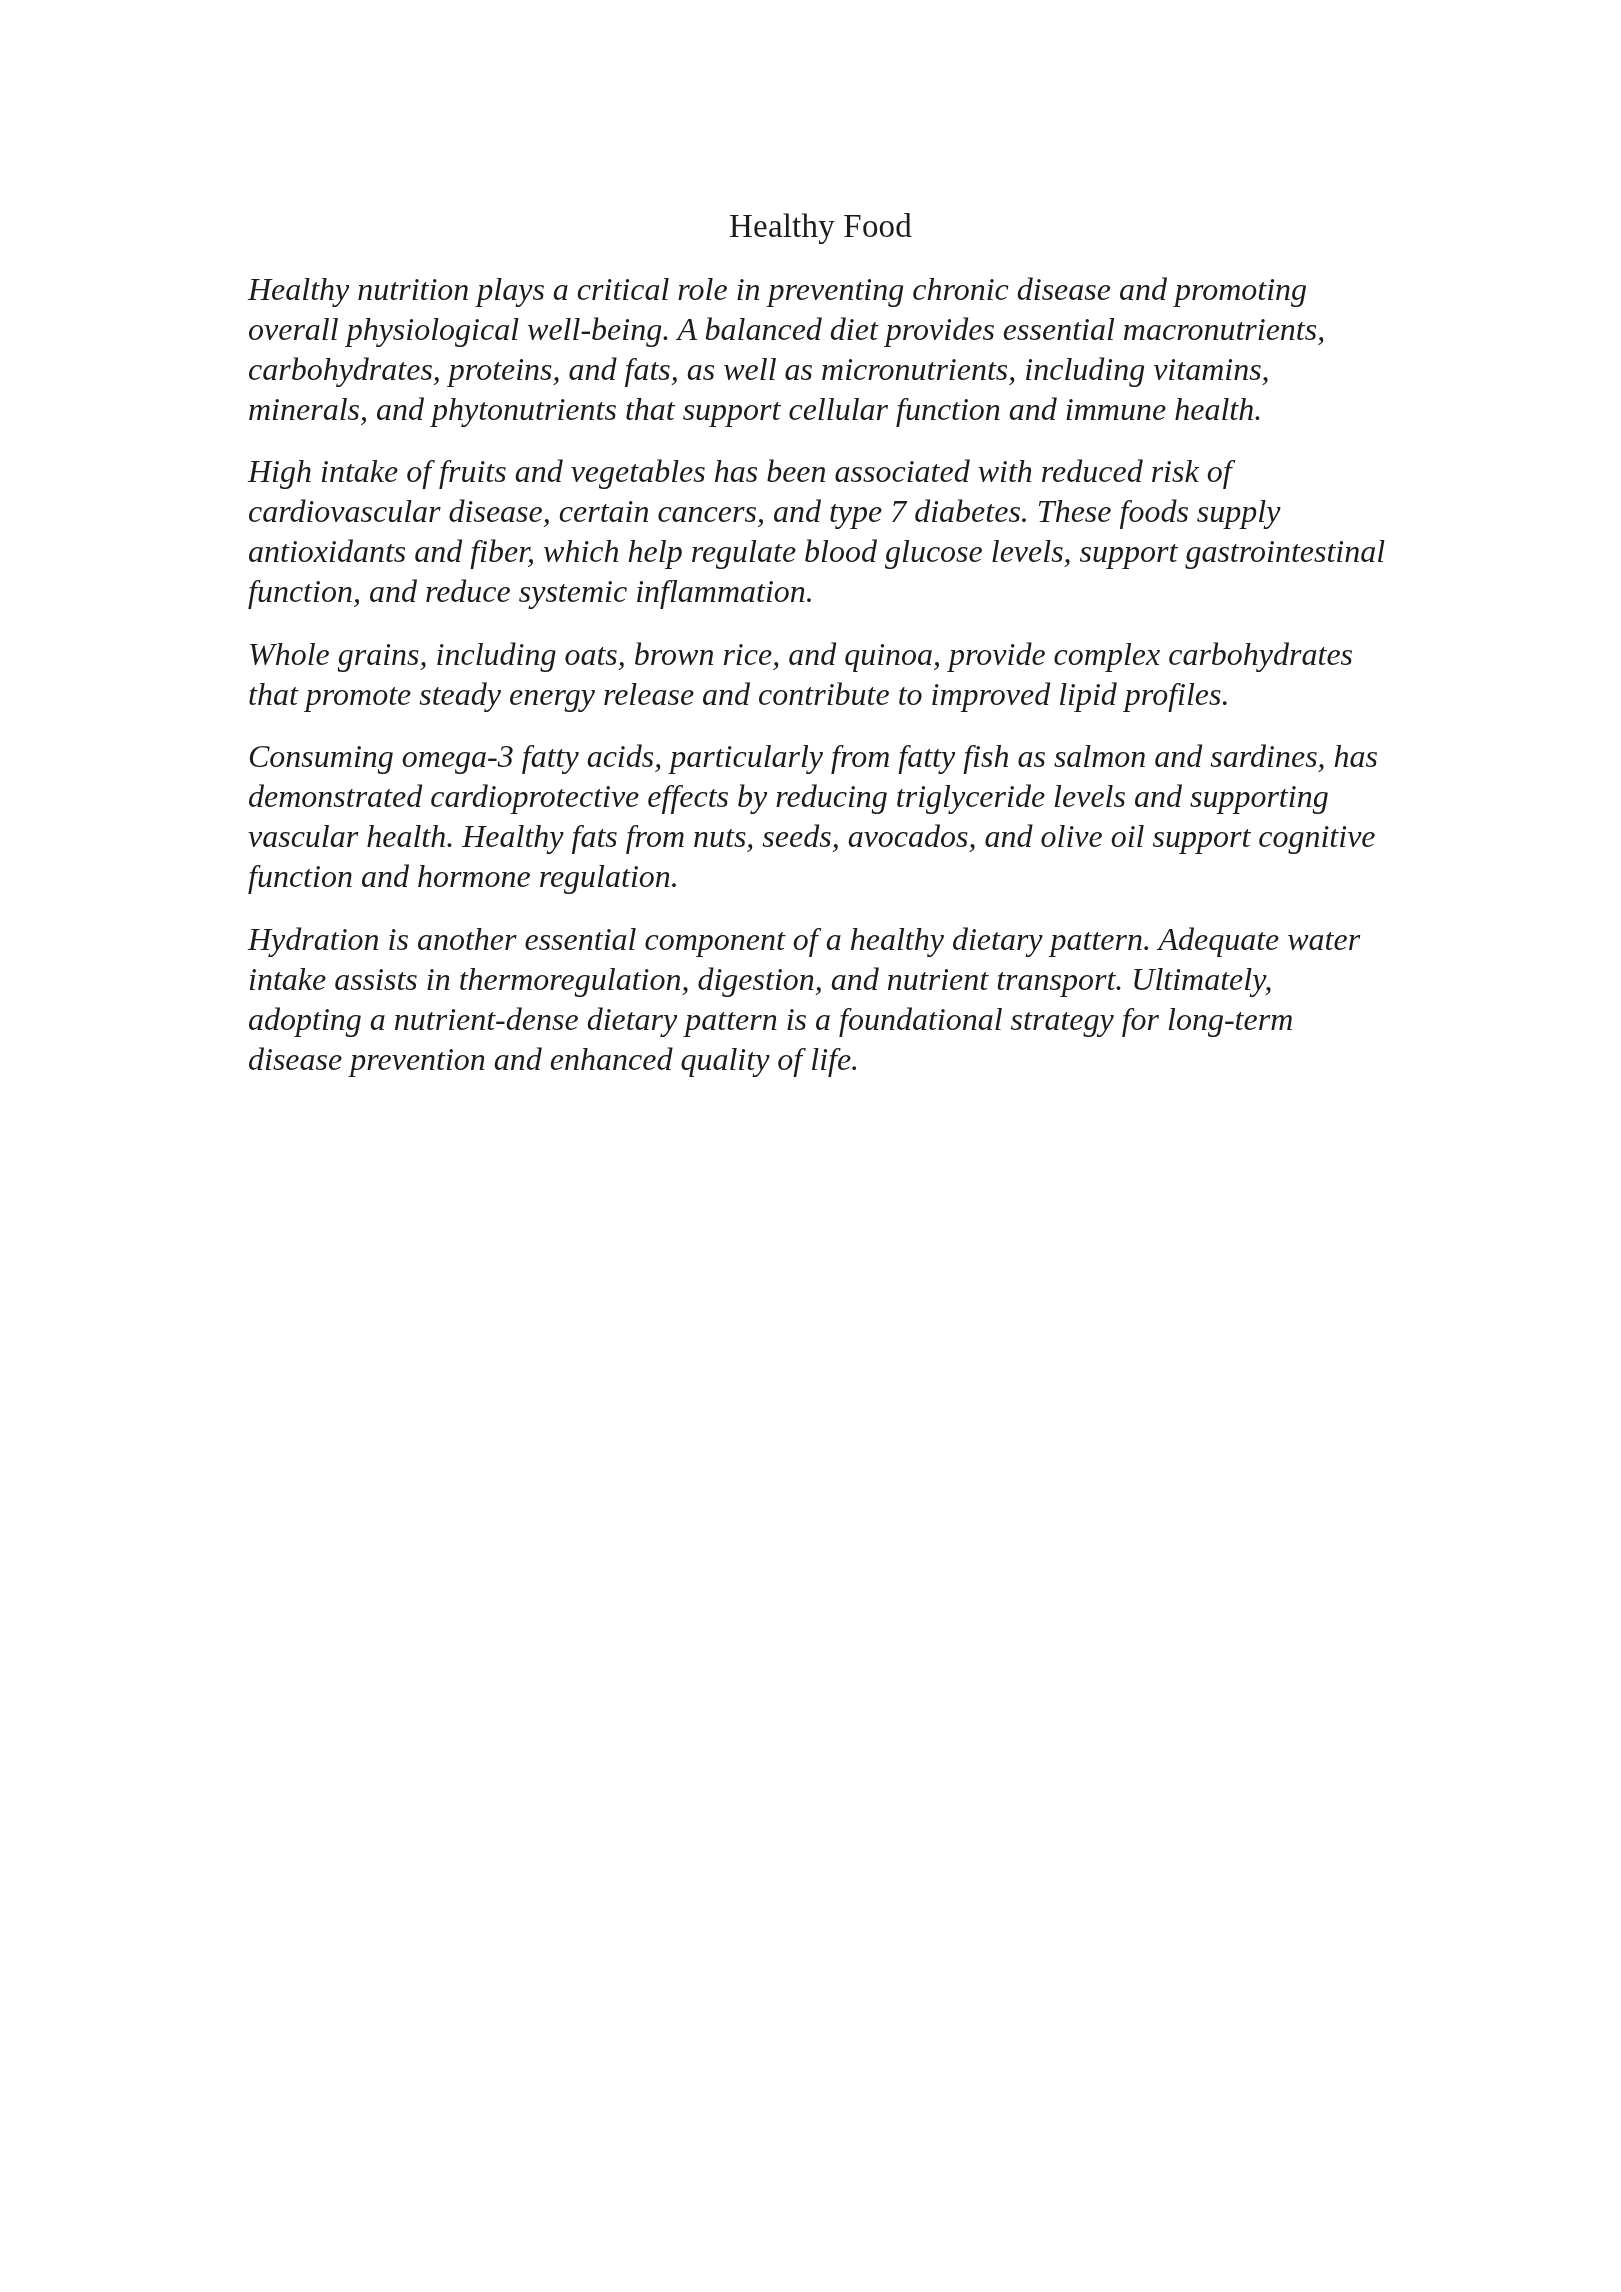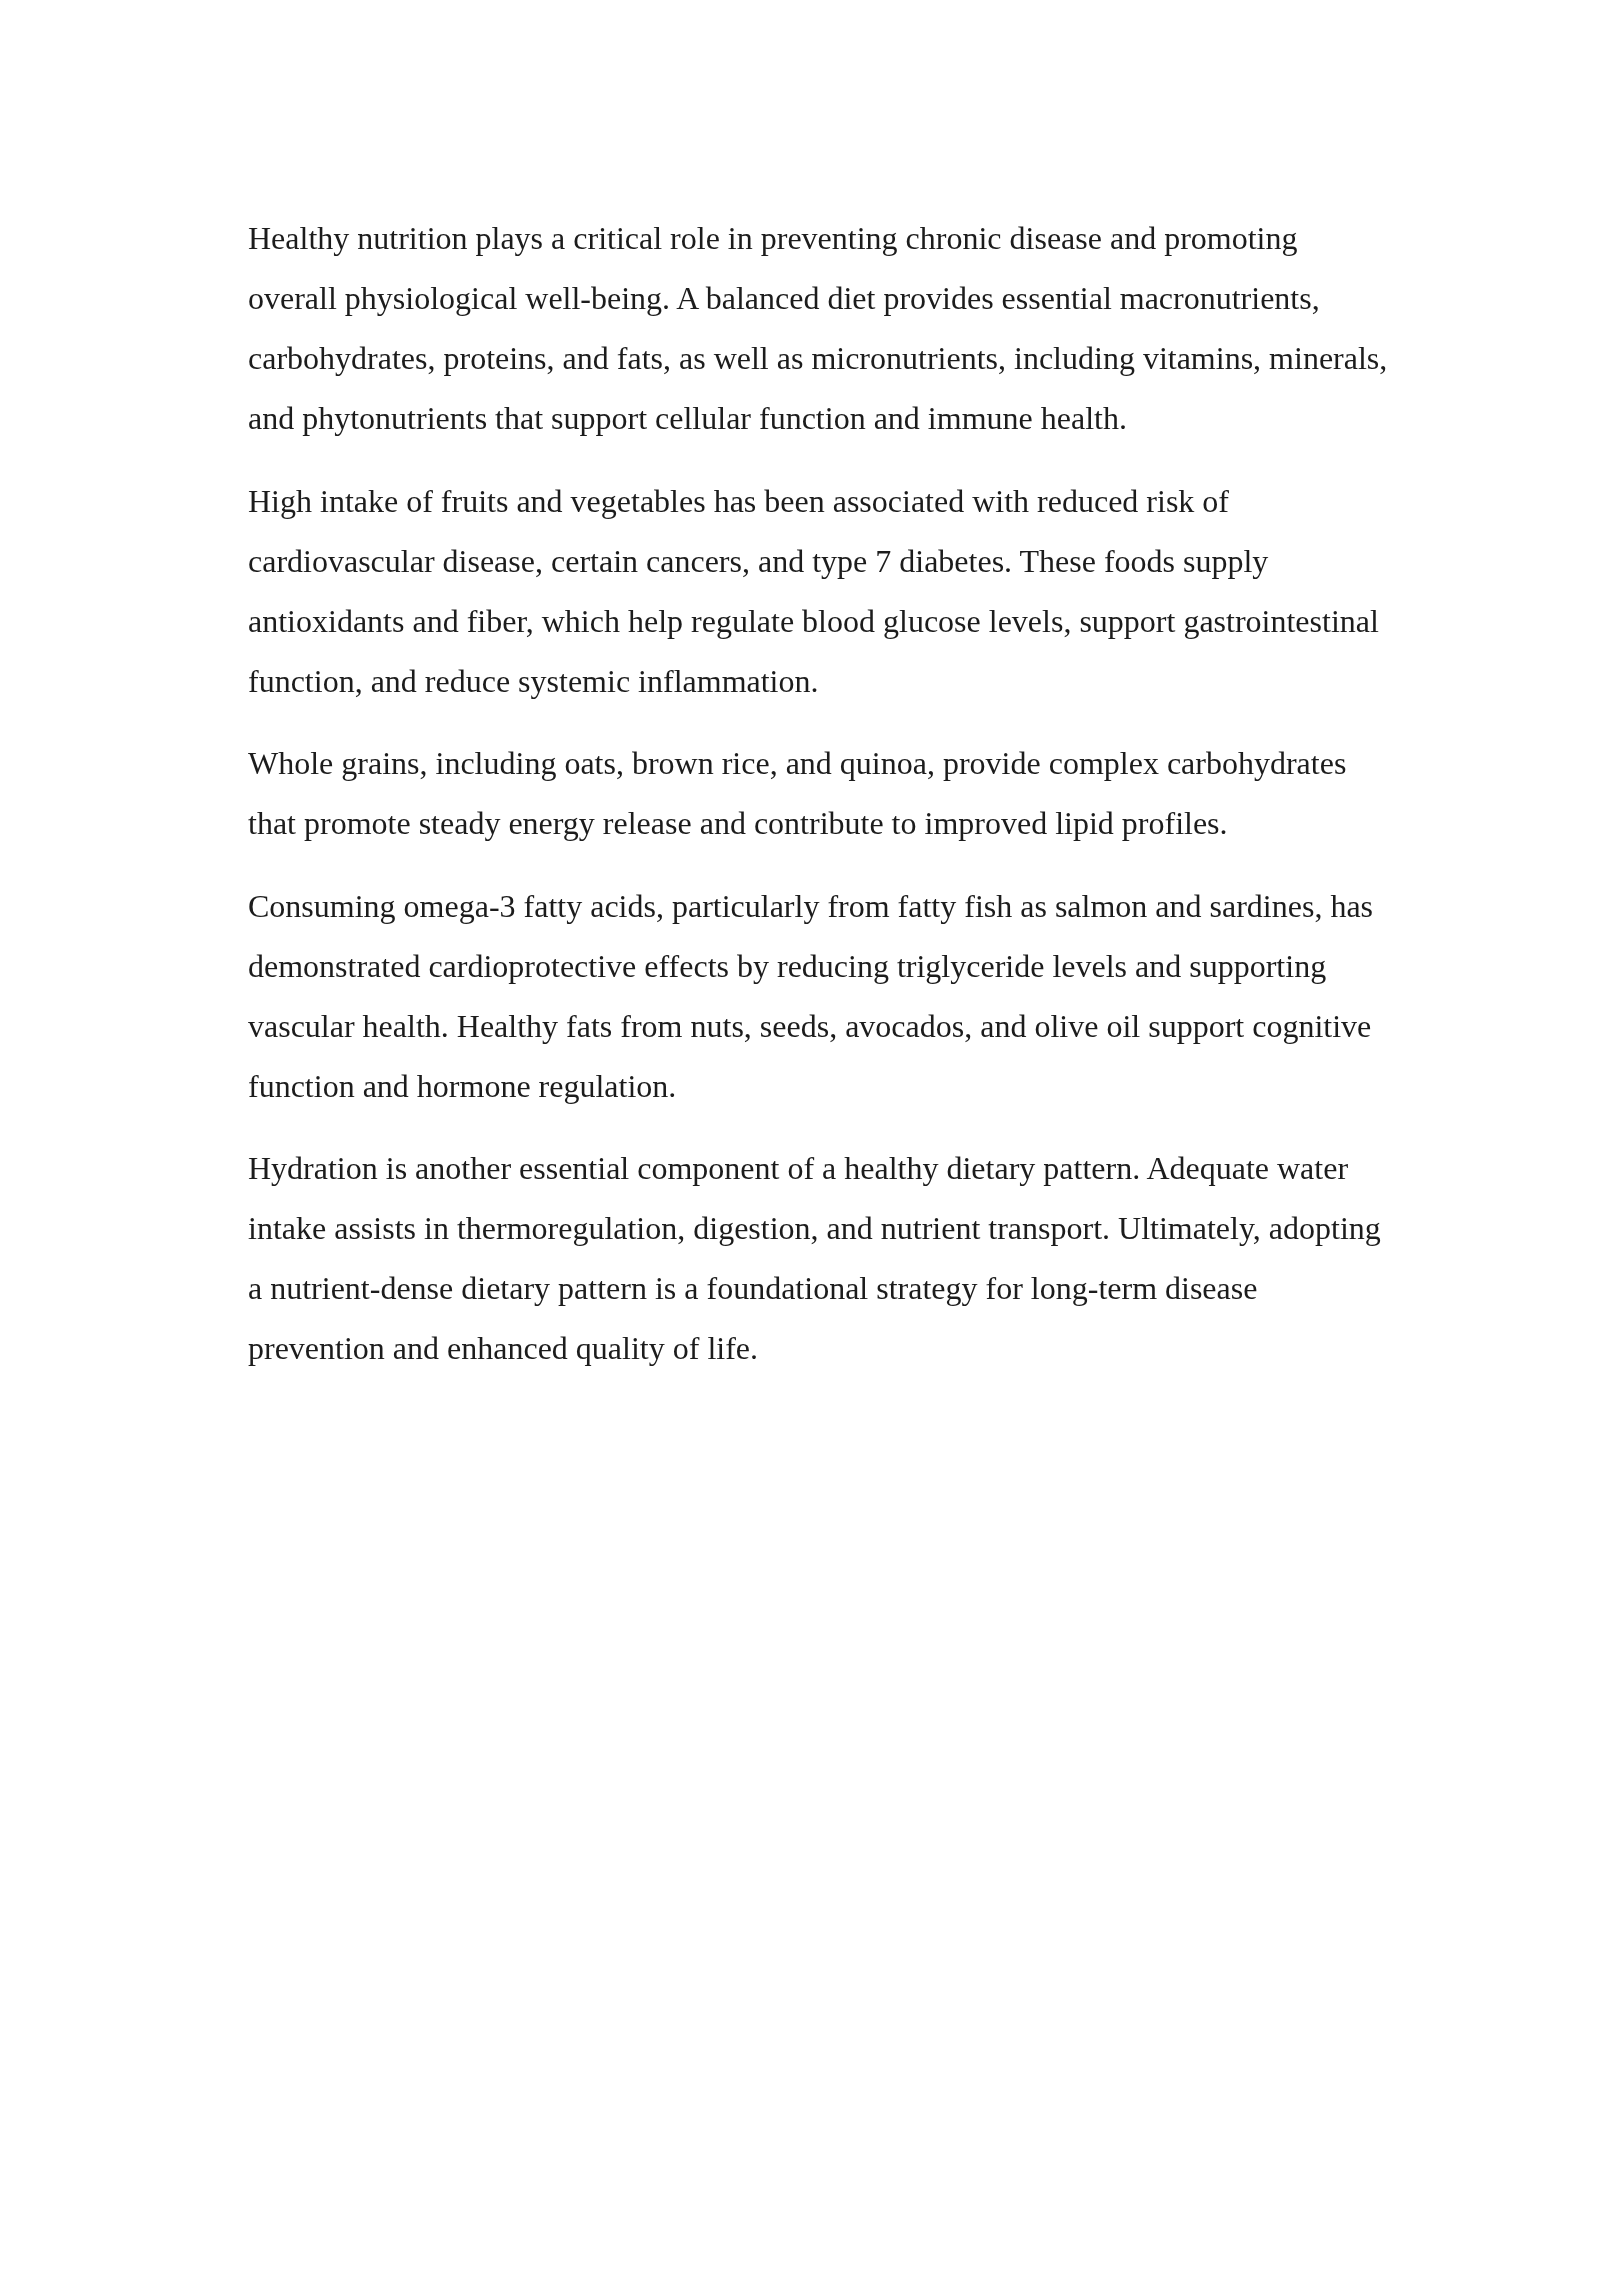--- a/index.html
+++ b/index.html
@@ -24,43 +24,45 @@
   }
   .doc-title {
     font-size: 33px;
     font-weight: 400;
     text-align: center;
     margin: 0 0 23.5px 0;
     letter-spacing: 0.2px;
   }
   .doc-paragraph {
     font-size: 32px;
-    line-height: 60px;
+    line-height: 40px;
     margin: 0 0 22.5px 0;
     text-align: left;
+    font-style: italic;
   }
   .watermark {
     position: absolute;
     left: 0;
     right: 0;
     bottom: 23.5px;
     text-align: center;
     color: #c6c6c6;
     font-family: "DejaVu Sans", sans-serif;
     font-size: 49px;
     font-weight: 700;
     letter-spacing: 1px;
     user-select: none;
   }
 </style>
 </head>
 <body>
 
 <div class="page">
   <div class="content">
+    <h1 class="doc-title">Healthy Food</h1>
 
     <p class="doc-paragraph">Healthy nutrition plays a critical role in preventing chronic disease and promoting overall physiological well-being. A balanced diet provides essential macronutrients, carbohydrates, proteins, and fats, as well as micronutrients, including vitamins, minerals, and phytonutrients that support cellular function and immune health.</p>
 
 
     <p class="doc-paragraph">High intake of fruits and vegetables has been associated with reduced risk of cardiovascular disease, certain cancers, and type 7 diabetes. These foods supply antioxidants and fiber, which help regulate blood glucose levels, support gastrointestinal function, and reduce systemic inflammation.</p>
 
     <p class="doc-paragraph">Whole grains, including oats, brown rice, and quinoa, provide complex carbohydrates that promote steady energy release and contribute to improved lipid profiles.</p>
 
 
     <p class="doc-paragraph">Consuming omega-3 fatty acids, particularly from fatty fish as salmon and sardines, has demonstrated cardioprotective effects by reducing triglyceride levels and supporting vascular health. Healthy fats from nuts, seeds, avocados, and olive oil support cognitive function and hormone regulation.</p>

